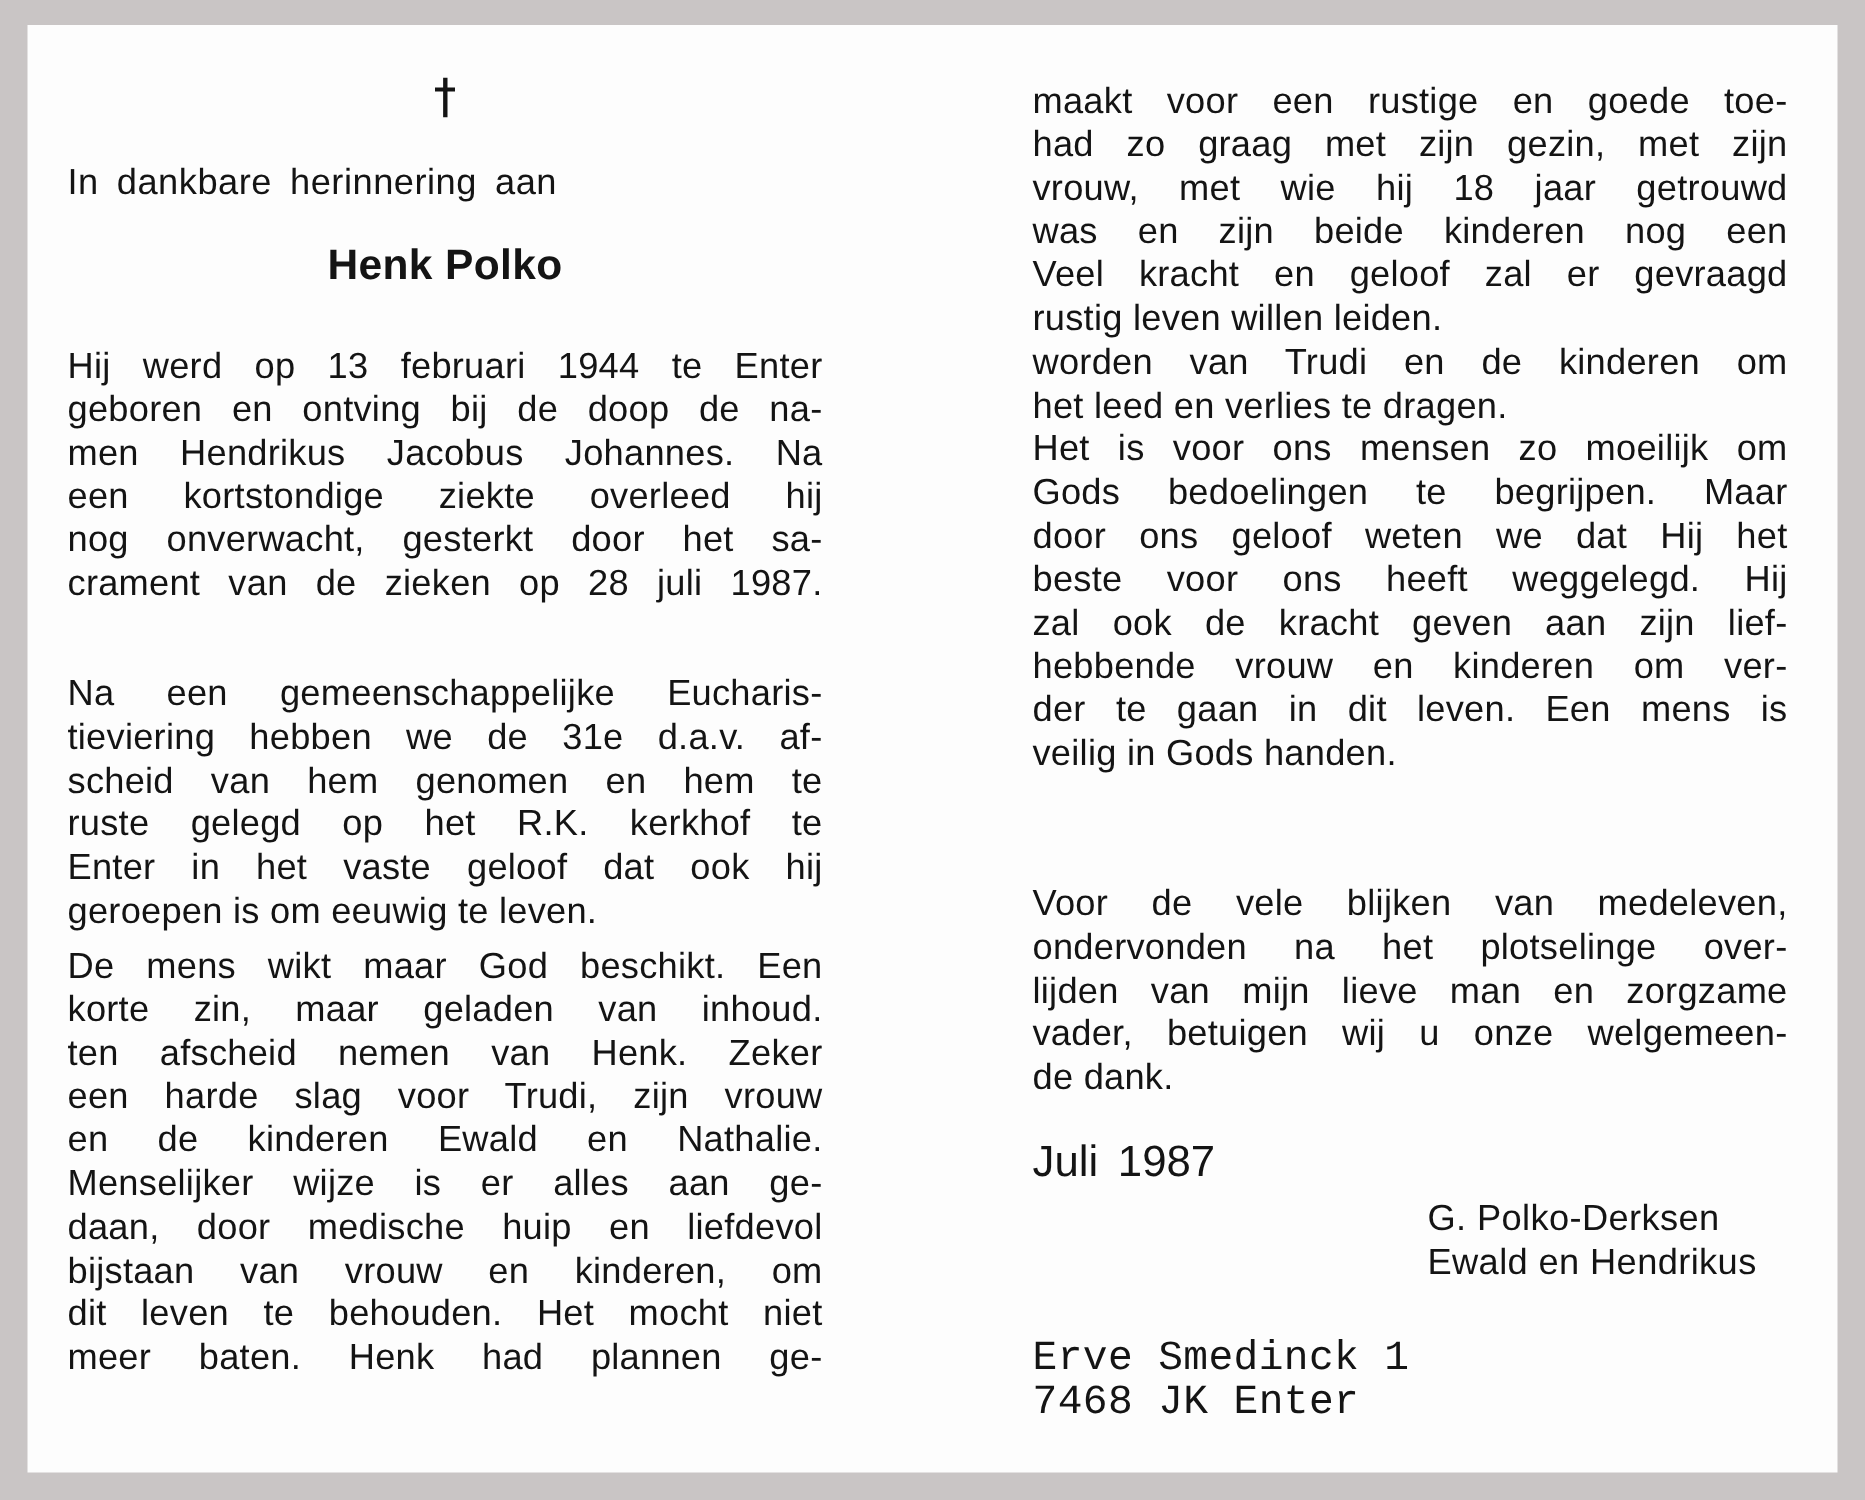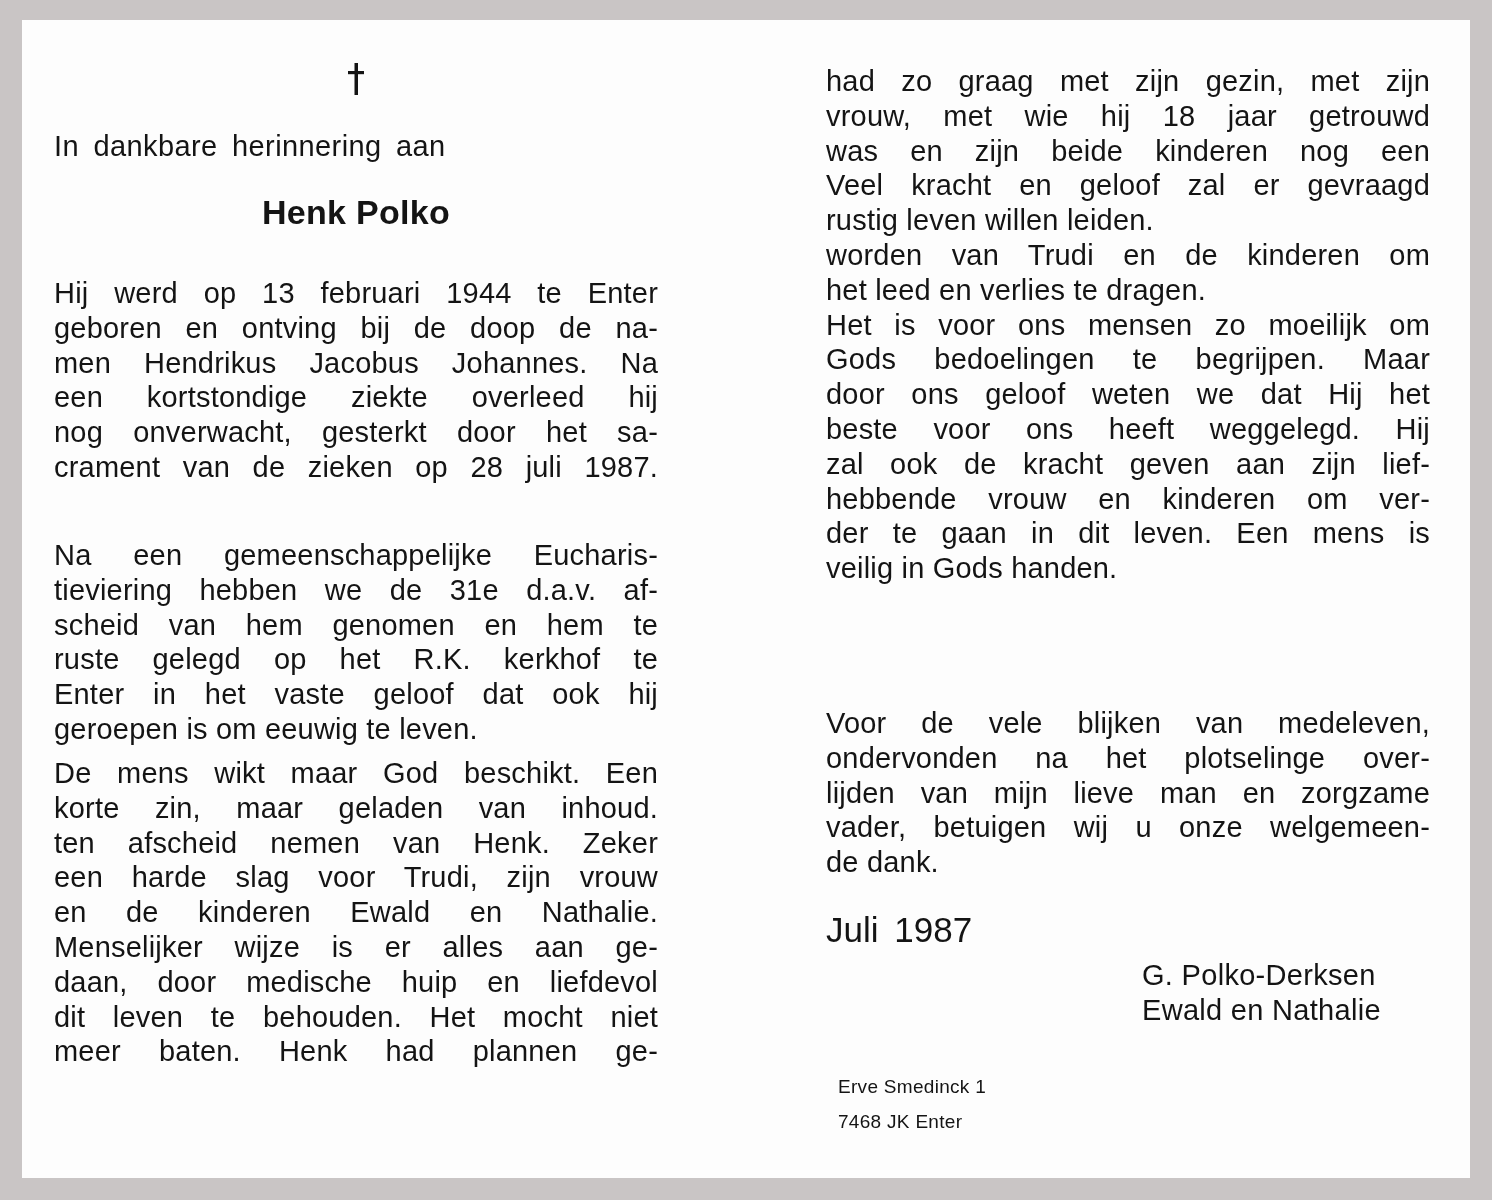--- a/index.html
+++ b/index.html
@@ -103,25 +103,26 @@
       position: absolute;
       left: 316px;
       top: 938px;
       font-size: 29px;
       line-height: 34.8px;
       letter-spacing: 0.3px;
     }
     .signers span { display: block; }
     .address {
       position: absolute;
-      left: 12px;
+      left: 0;
       top: 1050px;
-      font-size: 19px;
+      font-size: 33px;
       line-height: 34.8px;
       letter-spacing: 0.3px;
+      font-family: Liberation Mono, monospace;
     }
     .address span { display: block; }
   </style>
 </head>
 <body style="background: rgb(201, 197, 197); color: rgb(20, 20, 20);">
 
 <div class="card" style="background: rgb(253, 253, 253);">
 
   <div class="col col-left">
     <div class="cross">
@@ -152,27 +153,29 @@
     </div>
 
     <div class="para p3">
       <span class="line">De mens wikt maar God beschikt. Een</span>
       <span class="line">korte zin, maar geladen van inhoud.</span>
       <span class="line">ten afscheid nemen van Henk. Zeker</span>
       <span class="line">een harde slag voor Trudi, zijn vrouw</span>
       <span class="line">en de kinderen Ewald en Nathalie.</span>
       <span class="line">Menselijker wijze is er alles aan ge-</span>
       <span class="line">daan, door medische huip en liefdevol</span>
+      <span class="line">bijstaan van vrouw en kinderen, om</span>
       <span class="line">dit leven te behouden. Het mocht niet</span>
       <span class="line">meer baten. Henk had plannen ge-</span>
     </div>
   </div>
 
   <div class="col col-right">
     <div class="para r1">
+      <span class="line">maakt voor een rustige en goede toe-</span>
       <span class="line">had zo graag met zijn gezin, met zijn</span>
       <span class="line">vrouw, met wie hij 18 jaar getrouwd</span>
       <span class="line">was en zijn beide kinderen nog een</span>
       <span class="line">Veel kracht en geloof zal er gevraagd</span>
       <span class="line last">rustig leven willen leiden.</span>
       <span class="line">worden van Trudi en de kinderen om</span>
       <span class="line last">het leed en verlies te dragen.</span>
       <span class="line">Het is voor ons mensen zo moeilijk om</span>
       <span class="line">Gods bedoelingen te begrijpen. Maar</span>
       <span class="line">door ons geloof weten we dat Hij het</span>
@@ -188,21 +191,21 @@
       <span class="line">ondervonden na het plotselinge over-</span>
       <span class="line">lijden van mijn lieve man en zorgzame</span>
       <span class="line">vader, betuigen wij u onze welgemeen-</span>
       <span class="line last">de dank.</span>
     </div>
 
     <div class="date">Juli 1987</div>
 
     <div class="signers">
       <span>G. Polko-Derksen</span>
-      <span>Ewald en Nathalie</span>
+      <span>Ewald en Hendrikus</span>
     </div>
 
     <div class="address">
       <span>Erve Smedinck 1</span>
       <span>7468 JK Enter</span>
     </div>
   </div>
 </div>
 
 </body></html>

